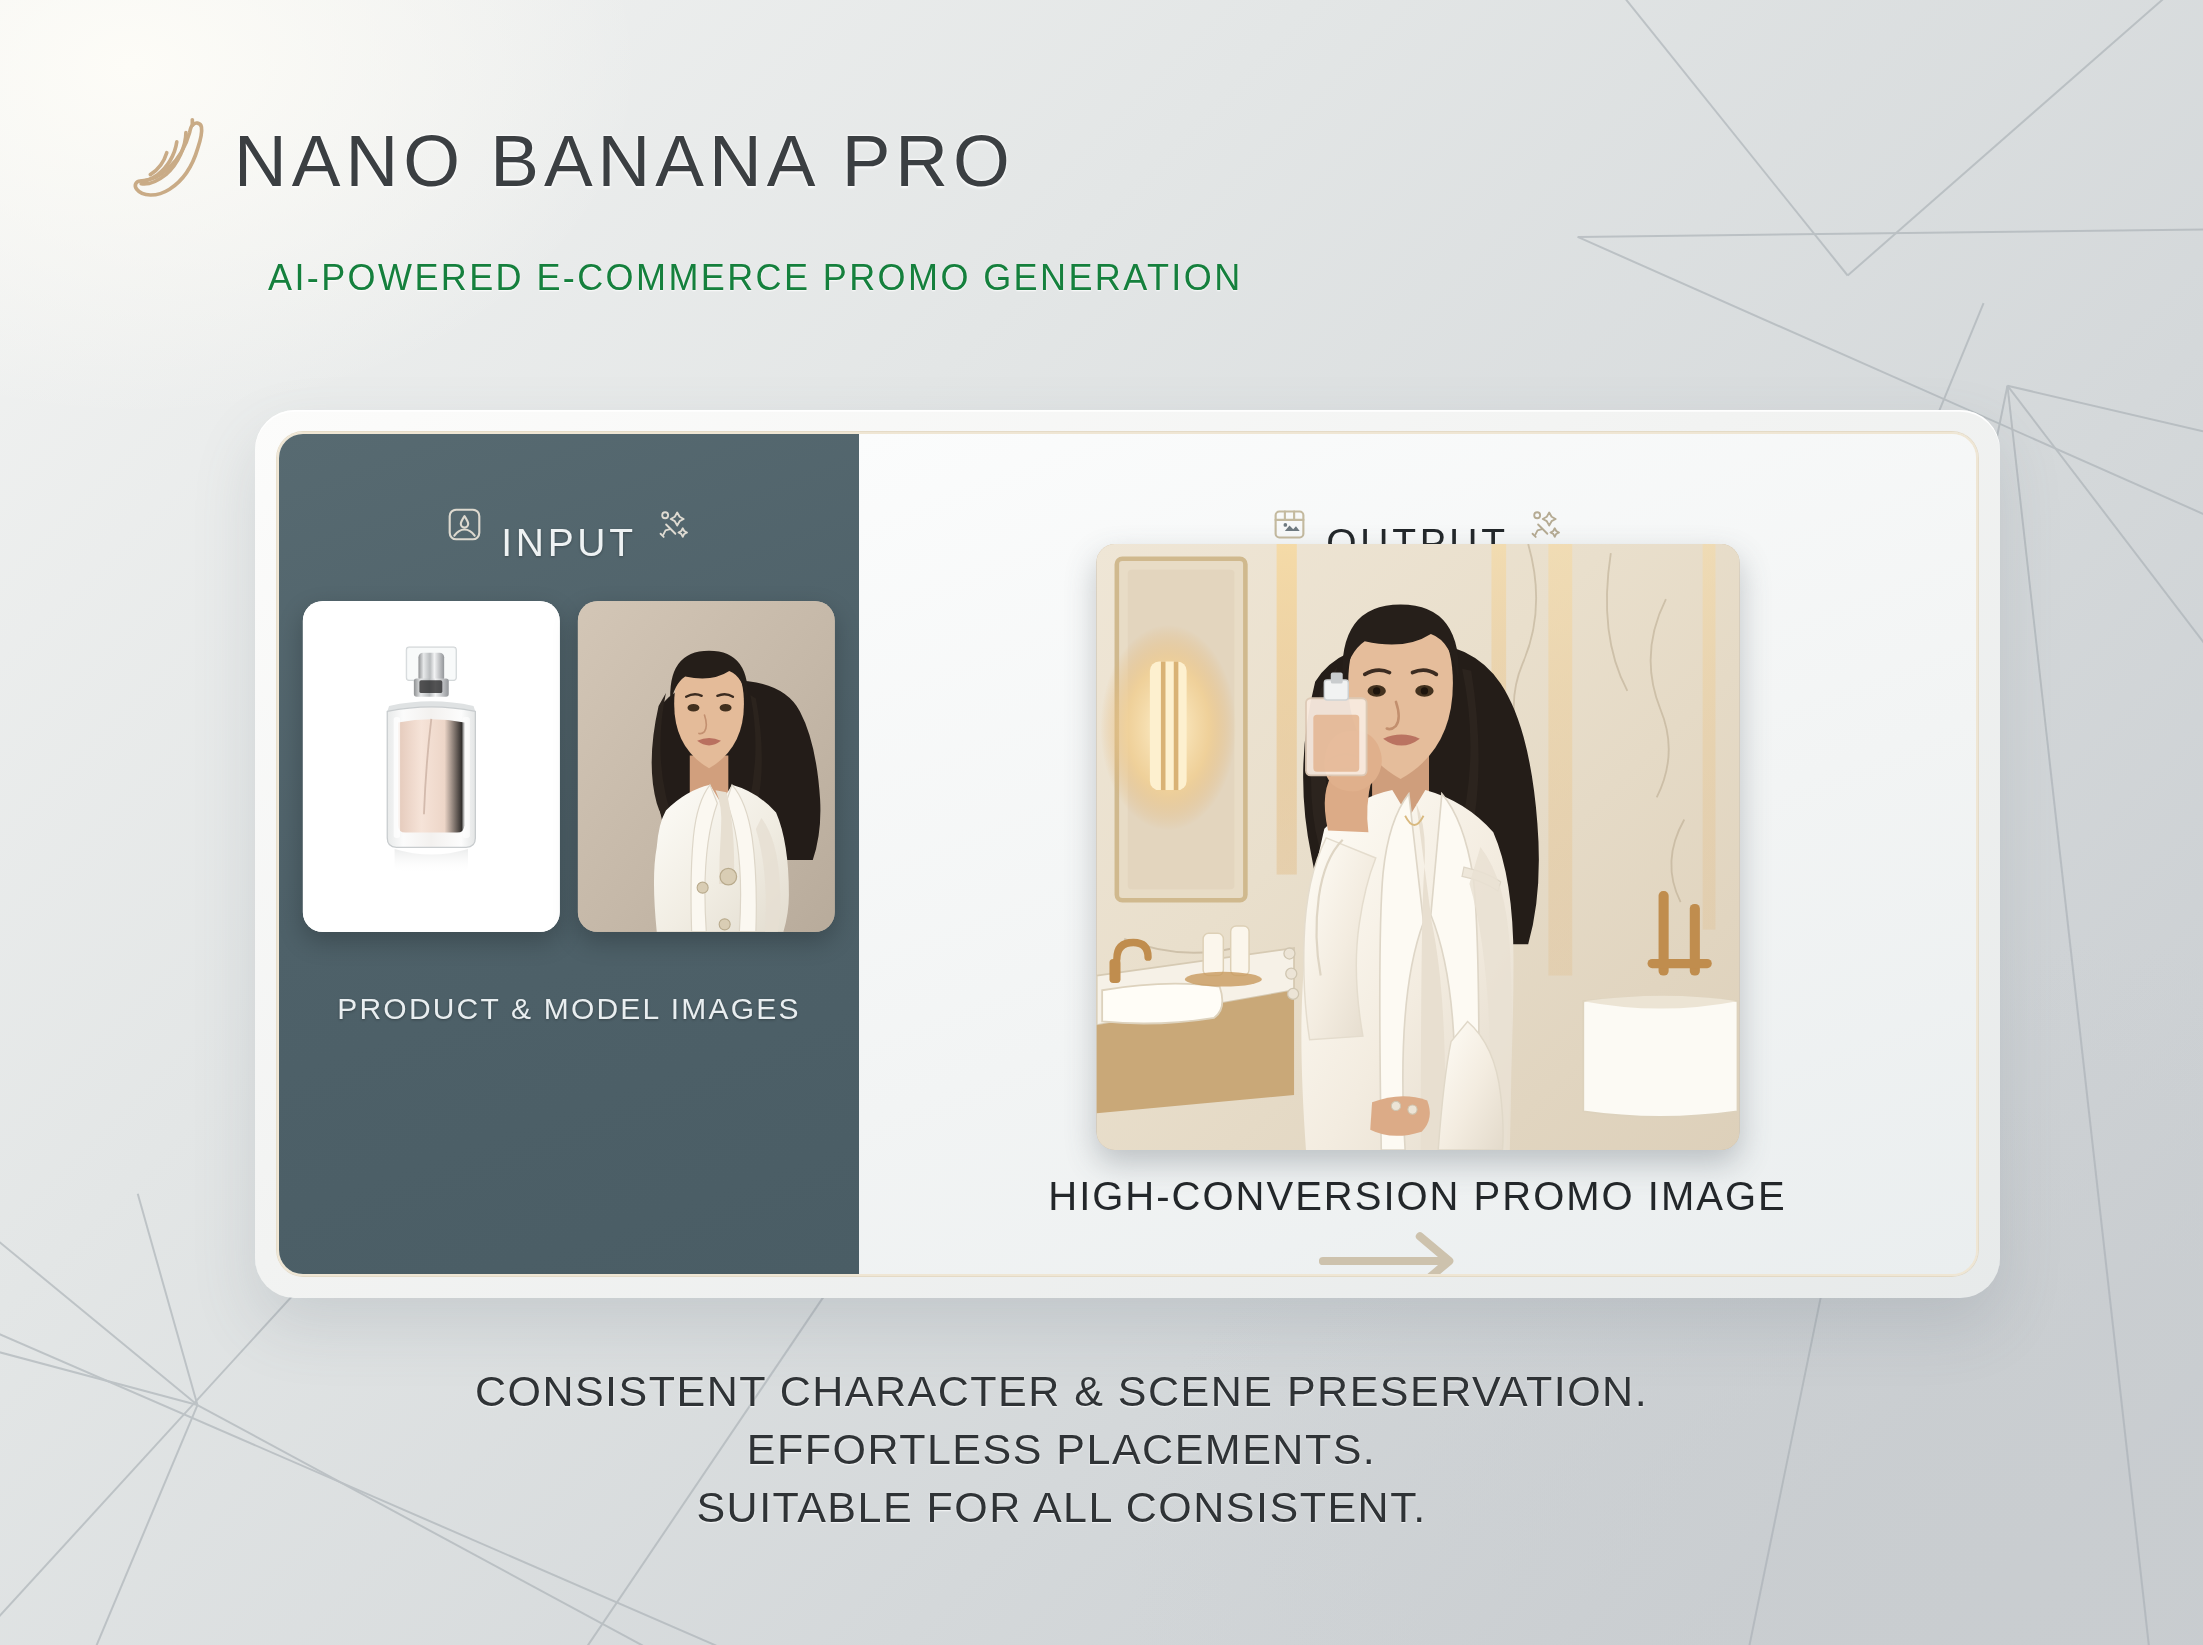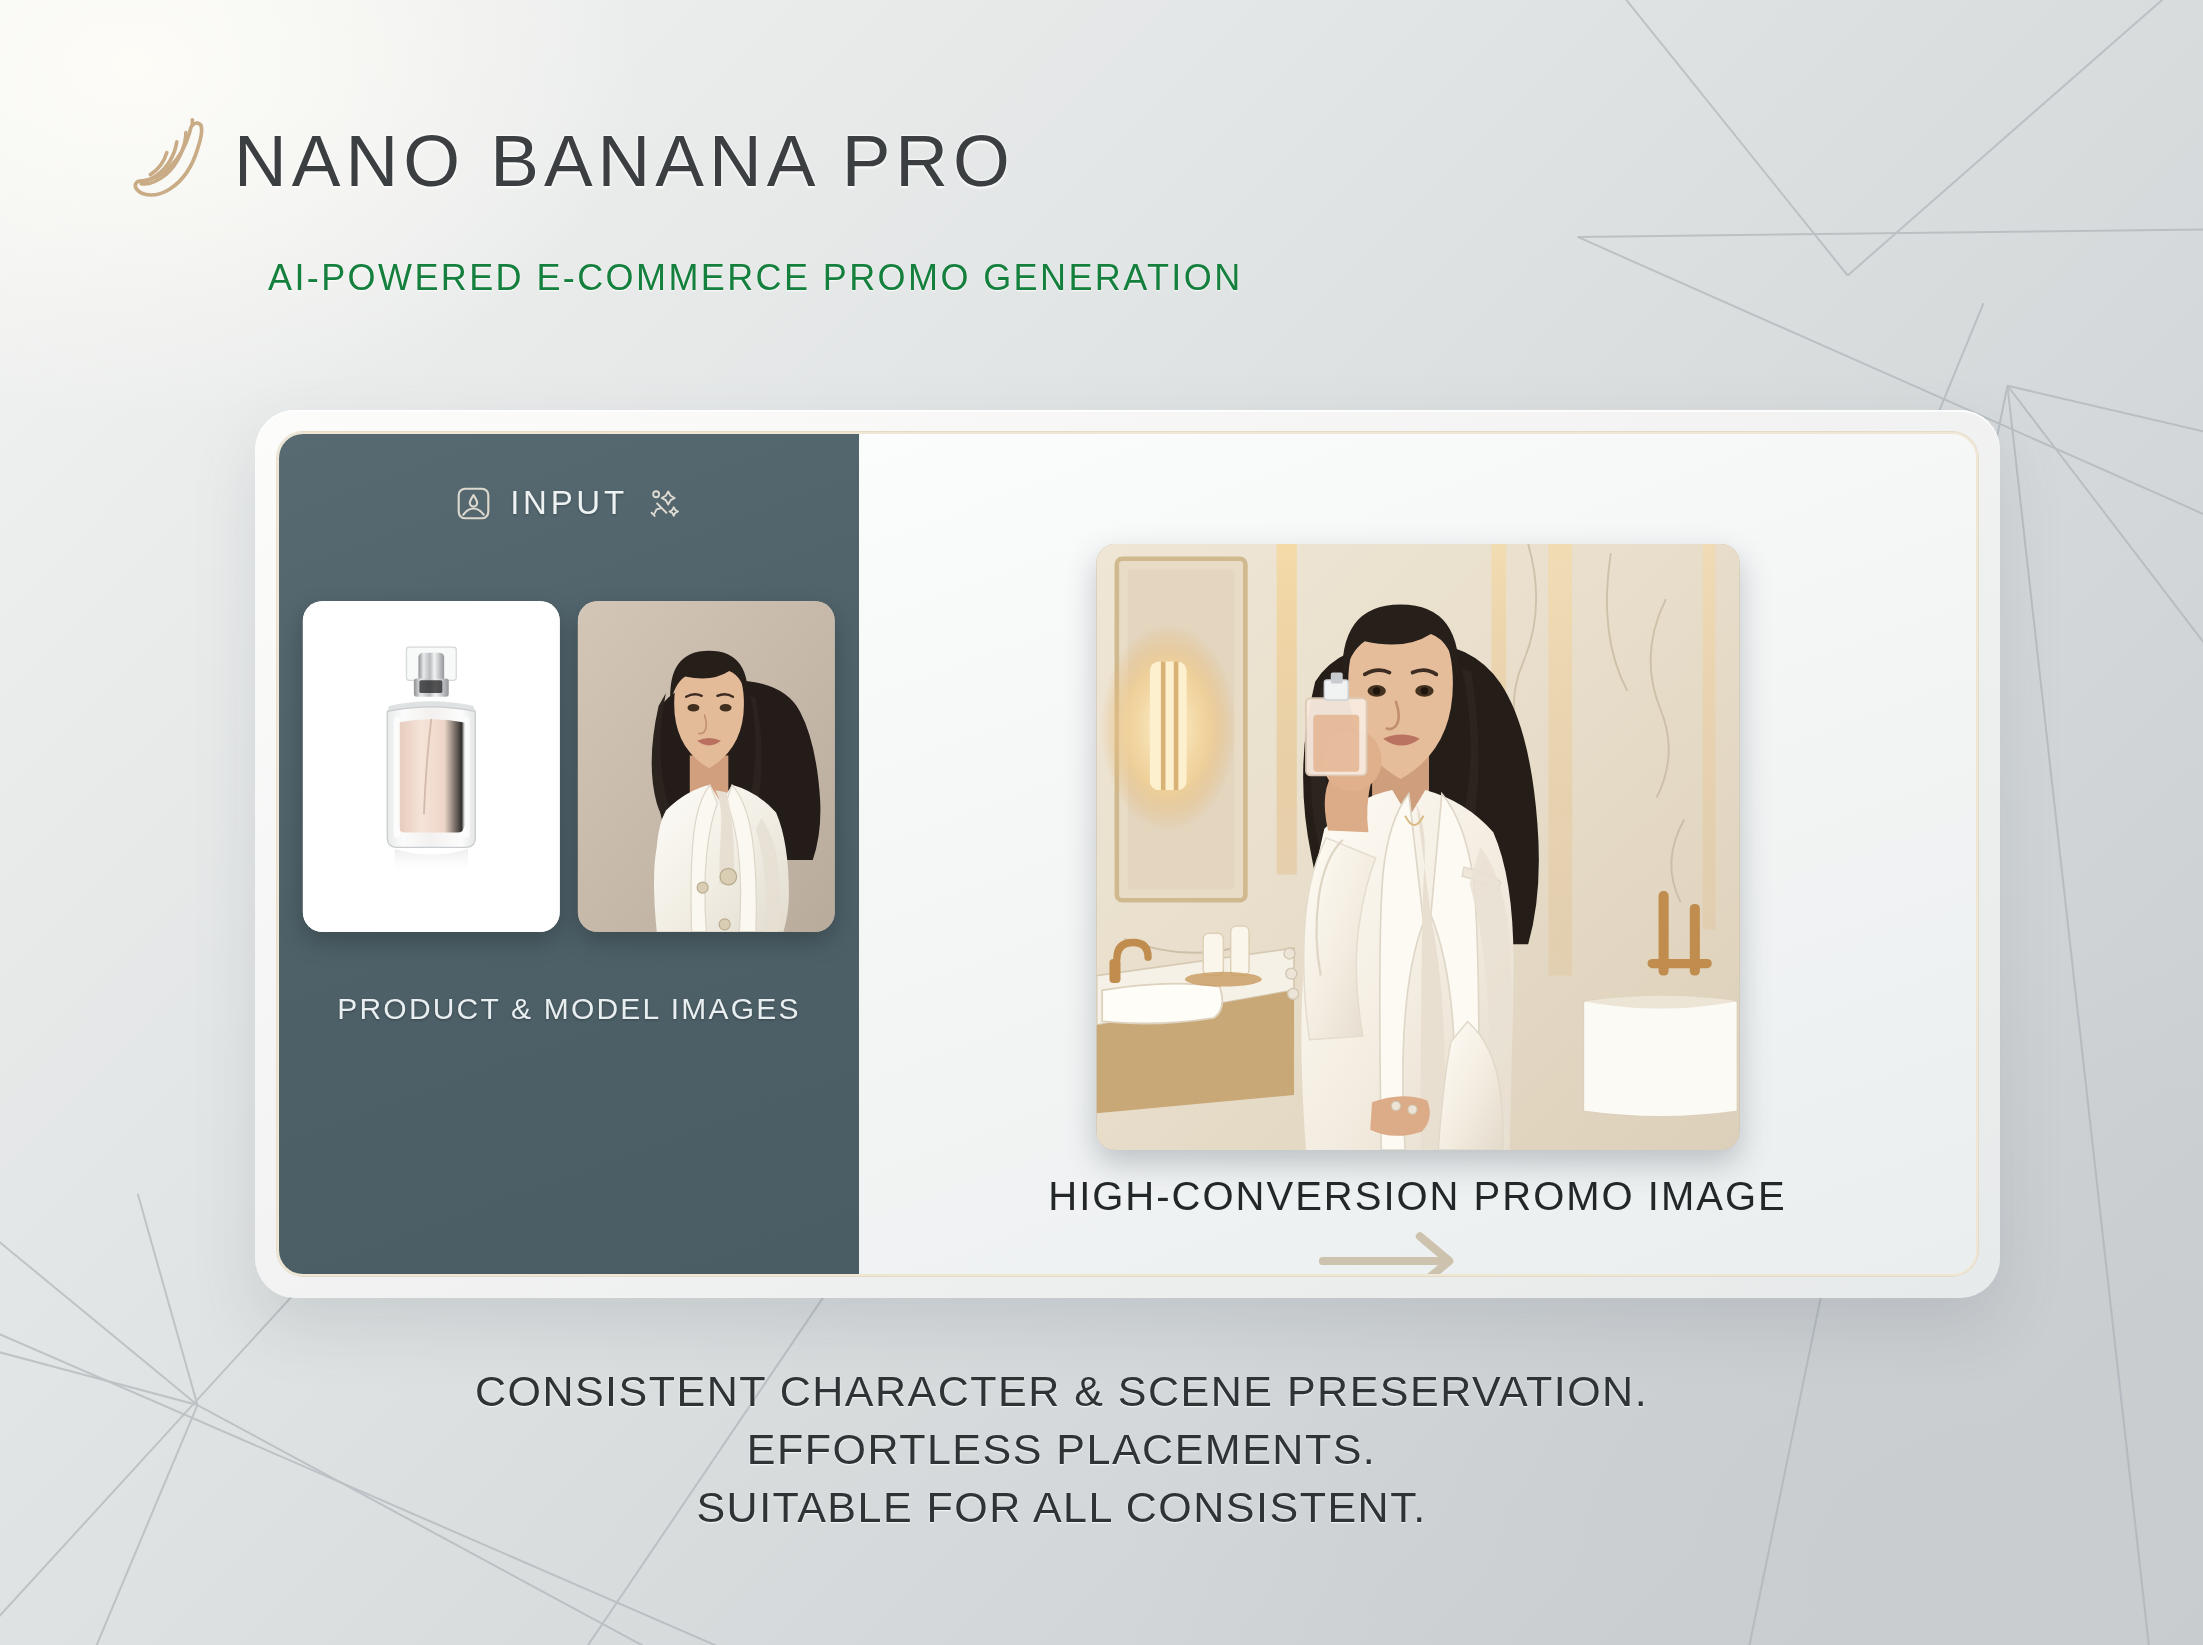--- a/index.html
+++ b/index.html
@@ -60,21 +60,21 @@
   
   #output-pane{
     flex:1; position:relative;
     background:linear-gradient(160deg,#fbfcfc 0%, #f2f4f4 55%, #eaeeef 100%);
   }
 
   .pane-head{
     position:absolute; left:0; right:0; top:50px;
     display:flex; align-items:center; justify-content:center; gap:18.4px;
   }
-  .pane-head .label{ font-size:33px; letter-spacing:3.7px; white-space:nowrap; }
+  .pane-head .label{ font-size:39px; letter-spacing:3.7px; white-space:nowrap;margin-top:37px; }
   #input-pane .label{ color:#eef2f3; text-shadow:0 0.9px 2.8px rgba(0,0,0,.28); }
   #output-pane .label{ color:#23272a; }
 
   .hicon{ width:37px; height:37px; flex:none; }
 
   
   #input-cards{
     position:absolute; left:50%; top:167px; transform:translateX(-50%);
     display:flex; gap:18.4px;
   }
@@ -296,20 +296,43 @@
           </svg>
         </div>
 
       </div>
 
       <div id="input-caption">PRODUCT &amp; MODEL IMAGES</div>
     </div>
 
     <div id="output-pane">
 
+      <div class="pane-head">
+        <svg class="hicon" viewBox="0 0 40 40">
+          <g fill="none" stroke="#c4ba9f" stroke-width="2.3" stroke-linejoin="round" stroke-linecap="round">
+            <rect x="5" y="6" width="30" height="28" rx="4"></rect>
+            <path d="M5 15 H35"></path>
+            <path d="M15 6 V15"></path>
+            <path d="M25 6 V15"></path>
+          </g>
+          <path d="M15 27 l5 -6 l4 4 l3 -3 l4 5 Z" fill="#6f7a80"></path>
+          <circle cx="15.5" cy="20.5" r="2" fill="#6f7a80"></circle>
+        </svg>
+        <div class="label">OUTPUT</div>
+        <svg class="hicon" viewBox="0 0 40 40">
+          <g fill="none" stroke="#b5ab93" stroke-width="2" stroke-linejoin="round" stroke-linecap="round">
+            <path d="M24 7 l2.6 4.6 L31 14 l-4.4 2.4 L24 21 l-2.6-4.6 L17 14 l4.4-2.4 Z"></path>
+            <circle cx="11" cy="10" r="3.2"></circle>
+            <path d="M30 24 l1.6 3 l3 1.6 l-3 1.6 l-1.6 3 l-1.6-3 l-3-1.6 l3-1.6 Z"></path>
+            <path d="M9 31 l2.4-4.6 l4.8-1.4"></path>
+            <path d="M12 20 l10 10"></path>
+            <path d="M6 30 l3.4 3.4"></path>
+          </g>
+        </svg>
+      </div>
 
       <div id="output-card">
         <svg viewBox="0 0 700 660" width="643" height="606">
           <defs>
             <linearGradient id="marble" x1="0" y1="0" x2="1" y2="1">
               <stop offset="0%" stop-color="#efe6d6"></stop>
               <stop offset="40%" stop-color="#e9dfcc"></stop>
               <stop offset="100%" stop-color="#ddd0ba"></stop>
             </linearGradient>
             <linearGradient id="warmglow" x1="0" y1="0" x2="0" y2="1">

